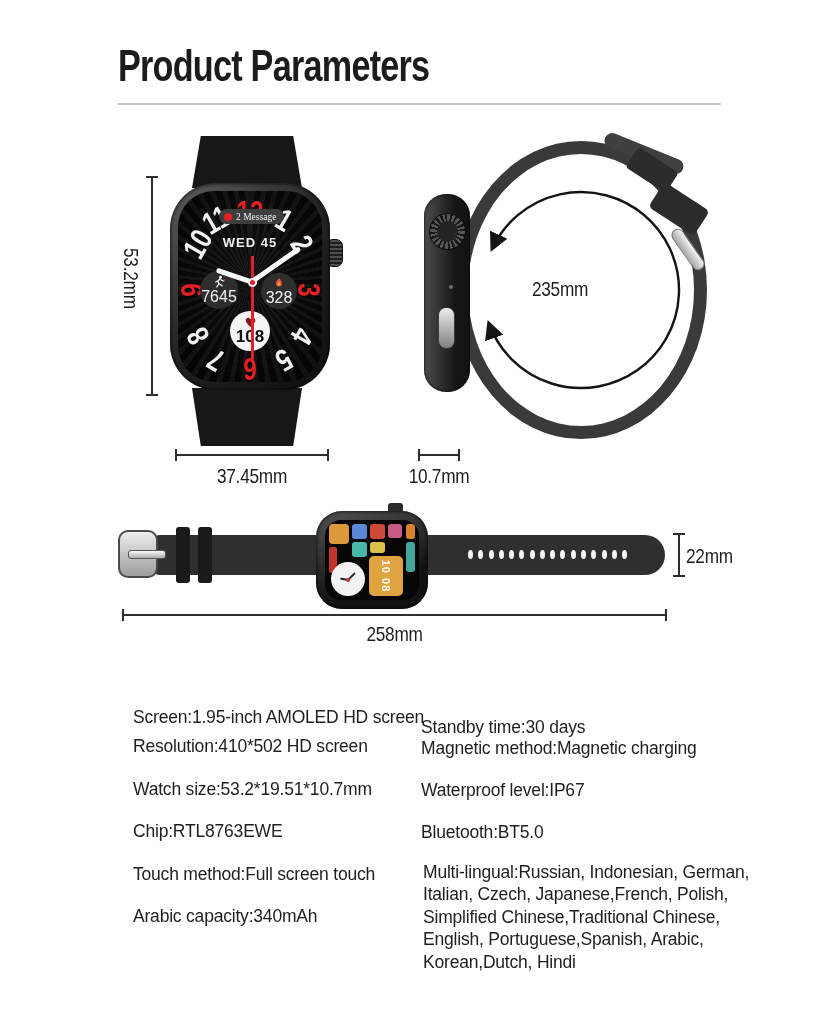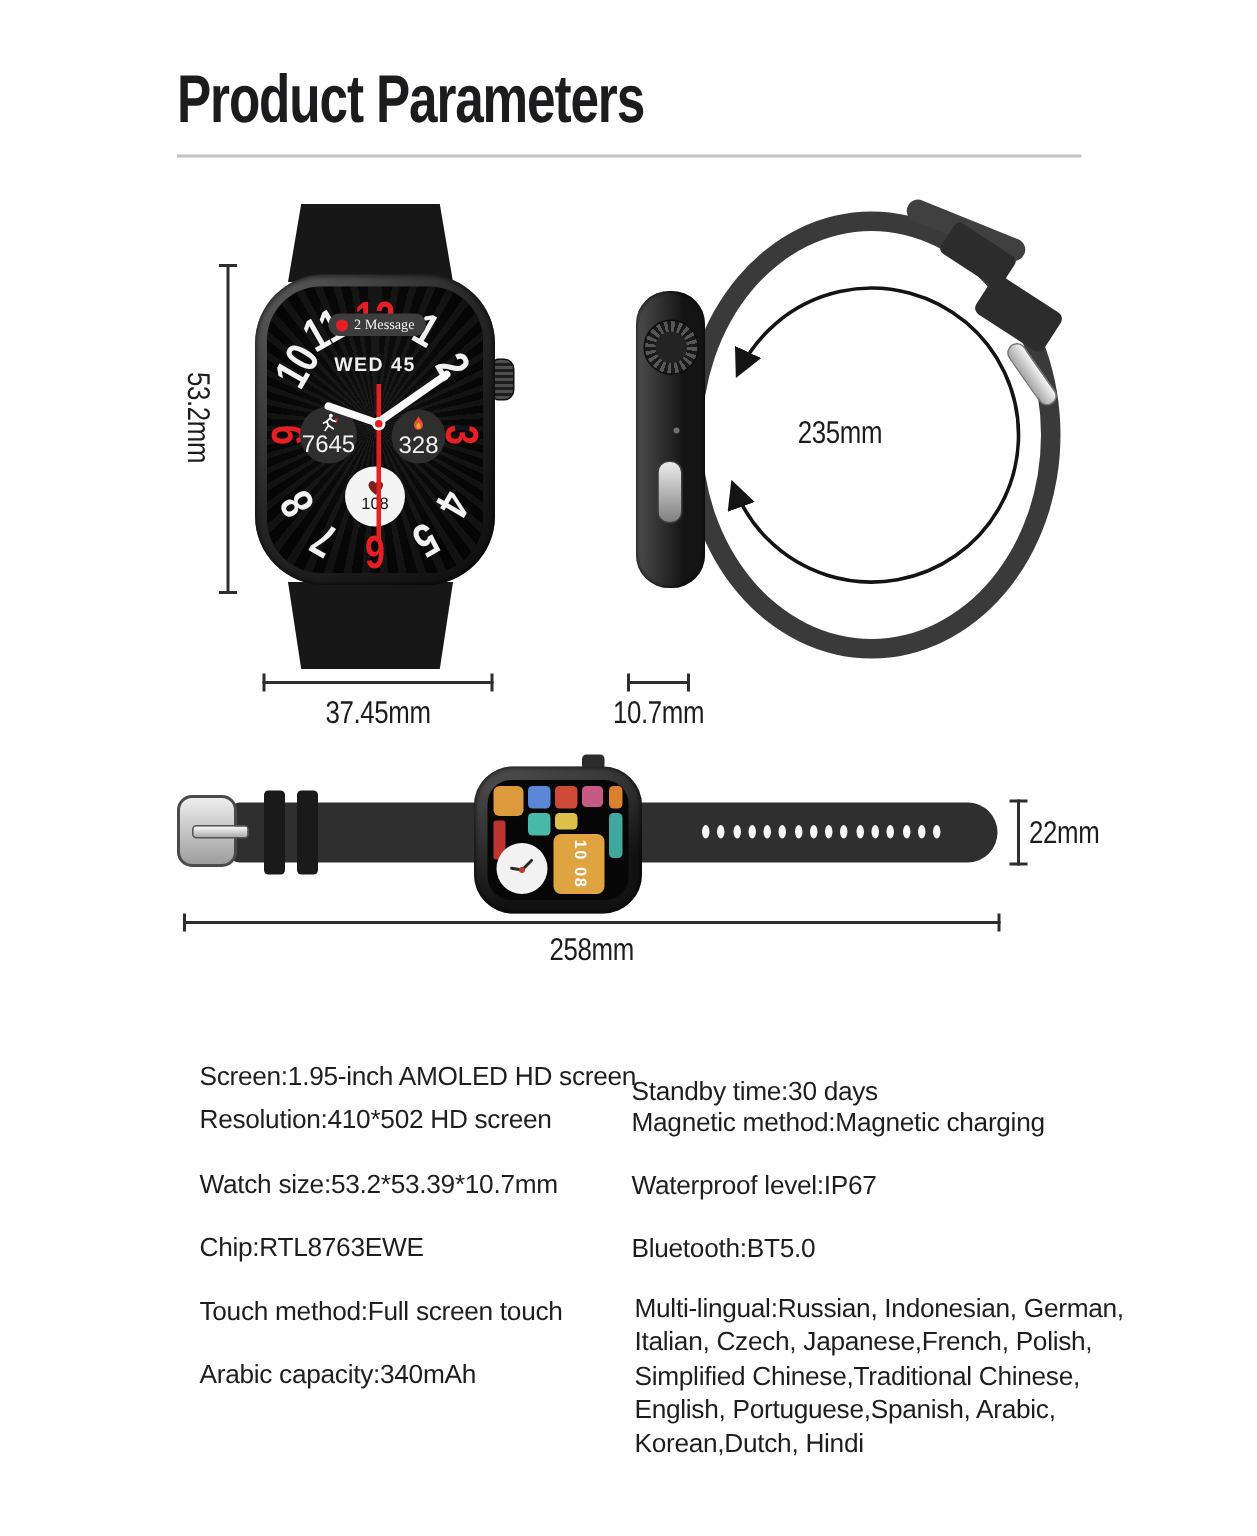--- a/index.html
+++ b/index.html
@@ -43,21 +43,21 @@
   .notif-text{font-size:9.5px;color:#f2f2f2;white-space:nowrap;font-family:Liberation Serif, serif;}
   .face-date{position:absolute;left:36px;top:44px;width:72px;text-align:center;z-index:3;
         font-size:13px;font-weight:bold;color:#eee;letter-spacing:1px;}
   .widget{position:absolute;border-radius:50%;background:#2e2e2e;z-index:3;display:flex;flex-direction:column;
         align-items:center;justify-content:center;color:#f2f2f2;}
   .widget .val{font-size:16px;font-weight:normal;line-height:1.1;}
   .w-steps{left:22px;top:80px;width:38px;height:38px;}
   .w-cal{left:83px;top:82px;width:36px;height:36px;}
   .w-heart{position:absolute;left:52px;top:120px;width:40px;height:40px;border-radius:50%;background:#f4f4f4;
         z-index:4;display:flex;flex-direction:column;align-items:center;justify-content:center;}
-  .w-heart .val{font-size:11px;font-weight:normal;color:#111;line-height:1.05;}
+  .w-heart .val{font-size:17px;font-weight:bold;color:#111;line-height:1.05;}
   .hand{position:absolute;background:#fafafa;border-radius:3px;z-index:6;}
   .hand-hour{left:71px;top:54px;width:5px;height:37px;transform:rotate(-71deg);transform-origin:50% 100%;}
   .hand-min{left:71px;top:32px;width:5px;height:59px;transform:rotate(55deg);transform-origin:50% 100%;}
   .hand-sec{position:absolute;left:73px;top:65px;width:2.5px;height:105px;background:#e51f23;z-index:6;}
   .pivot-w{position:absolute;left:69.5px;top:86.5px;width:9px;height:9px;border-radius:50%;background:#f2f2f2;z-index:7;}
   .pivot-r{position:absolute;left:71.5px;top:88.5px;width:5px;height:5px;border-radius:50%;background:#e51f23;z-index:8;}
 
   
   .side-ring{position:absolute;left:455px;top:141px;width:252px;height:298px;border-radius:50%;
         border:13px solid #3a3a3a;z-index:1;}
@@ -255,21 +255,21 @@
     <div class="vline" style="left:678px;top:533px;height:44px;" data-name="band-width-dimension-line"></div>
     <div class="dim-label" style="left:686px;top:544px;transform:scaleX(0.82);transform-origin:left top;" data-name="band-width-label">22mm</div>
 
     <div class="hline" style="left:122px;top:614px;width:545px;" data-name="total-length-dimension-line"></div>
     <div class="dim-label dim-center" style="left:122px;top:622px;width:545px;" data-name="total-length-label">258mm</div>
   </div>
 
   <div data-name="specs-section">
       <div class="spec-line" data-name="spec-left-0" style="left: 133px; top: 693px; margin-top: 14px;">Screen:1.95-inch AMOLED HD screen</div>
       <div class="spec-line" data-name="spec-left-1" style="left: 133px; top: 736px;">Resolution:410*502 HD screen</div>
-      <div class="spec-line" data-name="spec-left-2" style="left: 133px; top: 779px;">Watch size:53.2*53.39*10.7mm</div>
+      <div class="spec-line" data-name="spec-left-2" style="left: 133px; top: 779px;">Watch size:53.2*19.51*10.7mm</div>
       <div class="spec-line" data-name="spec-left-3" style="left: 133px; top: 821px;">Chip:RTL8763EWE</div>
       <div class="spec-line" data-name="spec-left-4" style="left: 133px; top: 864px;">Touch method:Full screen touch</div>
       <div class="spec-line" data-name="spec-left-5" style="left: 133px; top: 906px;">Arabic capacity:340mAh</div>
       <div class="spec-line" data-name="spec-right-0" style="left: 421px; top: 717px;">Standby time:30 days</div>
       <div class="spec-line" data-name="spec-right-1" style="left: 421px; top: 738px;">Magnetic method:Magnetic charging</div>
       <div class="spec-line" data-name="spec-right-2" style="left: 421px; top: 780px;">Waterproof level:IP67</div>
       <div class="spec-line" data-name="spec-right-3" style="left: 421px; top: 822px;">Bluetooth:BT5.0</div>
       <div class="spec-line" data-name="spec-multilingual-line-0" style="left: 423px; top: 862px;">Multi-lingual:Russian, Indonesian, German,</div>
       <div class="spec-line" data-name="spec-multilingual-line-1" style="left: 423px; top: 884.4px; text-align: center;">Italian, Czech, Japanese,French, Polish,</div>
       <div class="spec-line" data-name="spec-multilingual-line-2" style="left: 423px; top: 906.8px;">Simplified Chinese,Traditional Chinese,</div>

